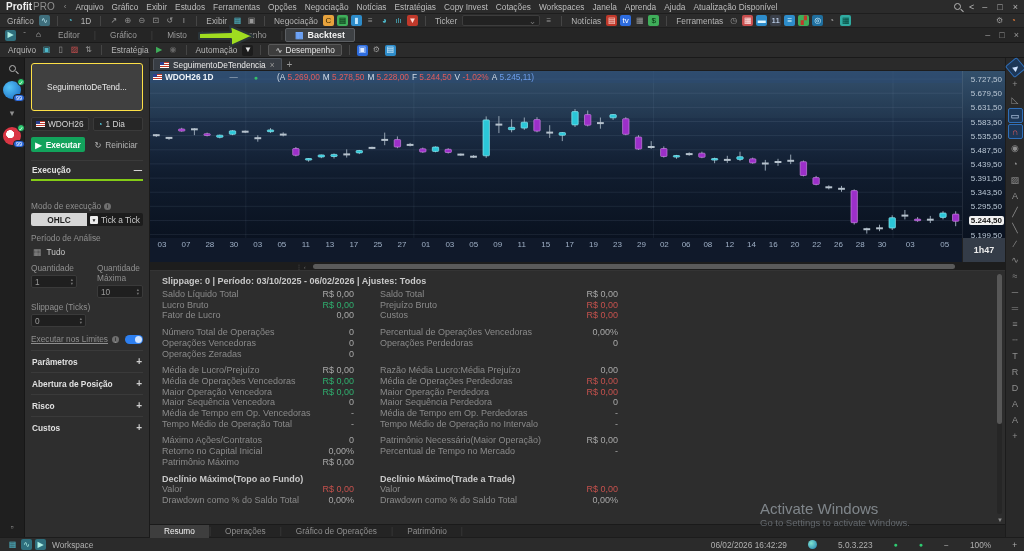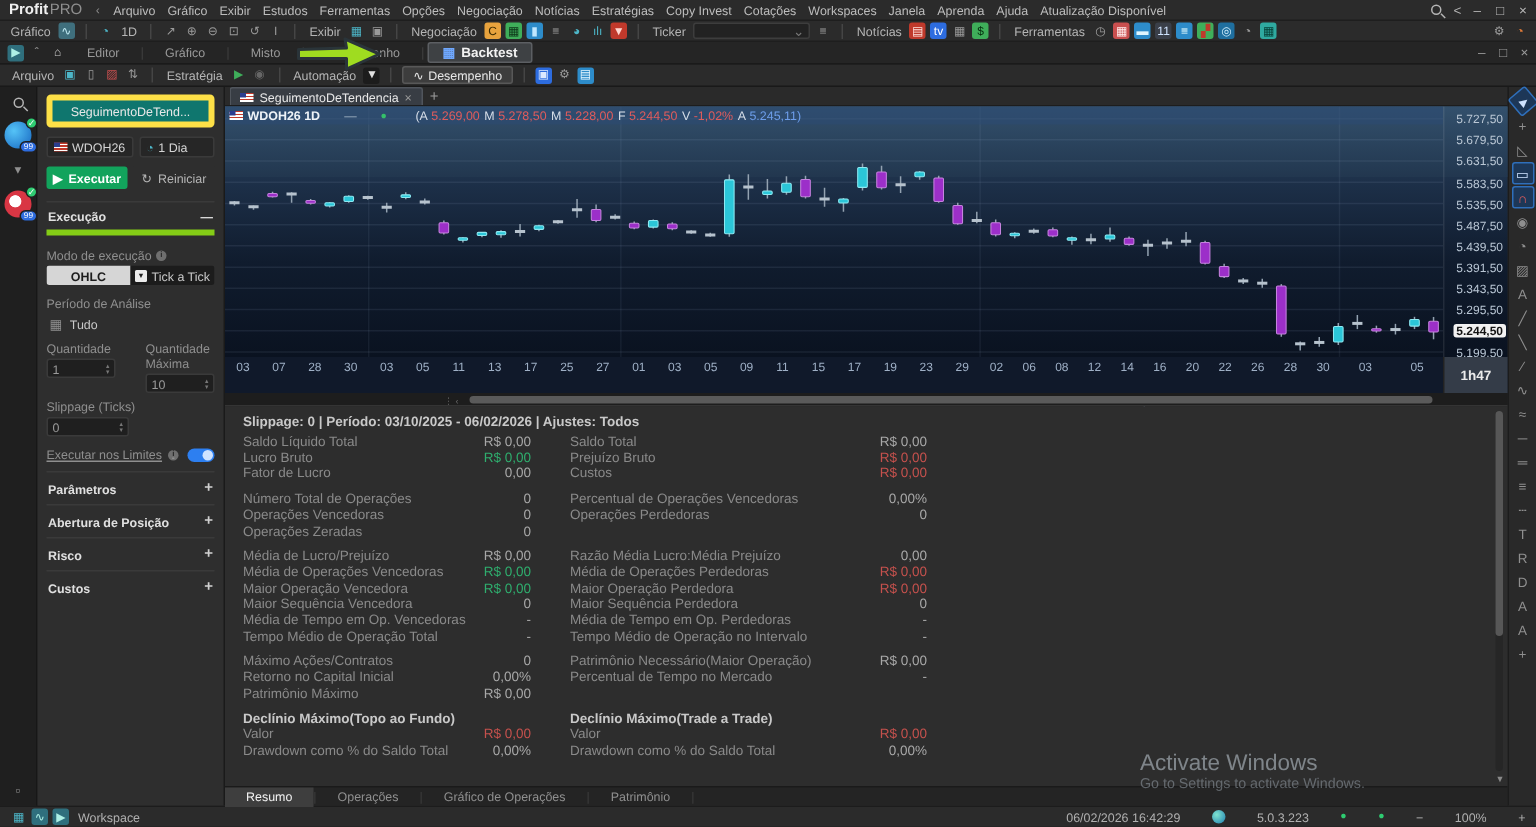--- a/index.html
+++ b/index.html
@@ -57,35 +57,35 @@
   .badge-check { position:absolute; top:-3px; right:-4px; width:8px; height:8px; border-radius:50%;
                  background:#2ecc71; color:#fff; font-size:6px; display:flex; align-items:center;
                  justify-content:center; border:1px solid #1f1f1f; }
   .badge-num { position:absolute; bottom:-3px; right:-4px; background:#2d6cdf; border-radius:4px;
                font-size:5.5px; color:#fff; padding:0 2px; border:1px solid #1f1f1f; }
   .strip-bottom { margin-top:auto; color:#8f8f8f; font-size:9px; }
 
   
   .sidebar { width:125px; background:#2e2e2e; border-right:1px solid #1a1a1a;
              padding:5px 6px; display:flex; flex-direction:column; font-size:8.3px; }
-  .sb-title { background:#0f766e; border:4px solid #fde047; border-radius:3px; color:#e8e8e8;
-              text-align:center; padding:2px 0; margin-bottom:6px; font-size:8.3px; }
+  .sb-title { background:#404040; border:1px solid #fde047; border-radius:3px; color:#e8e8e8;
+              text-align:center; padding:18px 0; margin-bottom:6px; font-size:8.3px; }
   .sb-row2 { display:flex; gap:4px; margin-bottom:6px; }
   .sb-chip { flex:1; background:#262626; border:1px solid #3a3a3a; border-radius:2px; height:14px;
              display:flex; align-items:center; gap:3px; padding:0 4px; color:#d5d5d5; }
   .flag { width:9px; height:6px; background:repeating-linear-gradient(180deg,#c0392b 0 1px,#fff 1px 2px);
           position:relative; flex:none; }
   .flag::before { content:""; position:absolute; width:4px; height:3px; background:#2c3e8f; }
   .btn-exec { flex:1; background:#12a35c; border:none; border-radius:2px; color:#fff; font-weight:bold;
               height:15px; display:flex; align-items:center; justify-content:center; gap:4px; font-size:8.3px; }
   .btn-reset { flex:1; background:#2e2e2e; border:none; color:#b5b5b5; height:15px;
                display:flex; align-items:center; justify-content:center; gap:4px; font-size:8.3px; }
   .sb-sech { display:flex; justify-content:space-between; align-items:flex-start; font-weight:bold;
-             color:#e0e0e0; border-top:1px solid #3a3a3a; border-bottom:4px solid #84cc16;
-             padding:4px 1px; margin:2px 0 4px; }
+             color:#e0e0e0; border-top:1px solid #3a3a3a; border-bottom:2px solid #84cc16;
+             padding:4px 1px; margin:2px 0 16px; }
   .sb-label { color:#8f8f8f; margin:4px 0 2px; display:flex; align-items:center; gap:3px; }
   .info { width:7px; height:7px; border-radius:50%; background:#6f6f6f; color:#2b2b2b; font-size:5.5px;
           display:inline-flex; align-items:center; justify-content:center; font-weight:bold; }
   .segmented { display:flex; height:13px; border-radius:2px; overflow:hidden; margin-bottom:3px; }
   .seg { flex:1; display:flex; align-items:center; justify-content:center; gap:3px; }
   .seg.on { background:#d6d6d6; color:#1d1d1d; font-weight:bold; }
   .seg.off { background:#1c1c1c; color:#c9c9c9; }
   .seg .mini-sq { width:8px; height:8px; background:#ececec; color:#222; font-size:5px;
                   display:inline-flex; align-items:center; justify-content:center; border-radius:1px; }
   .sb-period { display:flex; align-items:center; gap:5px; color:#c9c9c9; margin:2px 0 2px 2px; }

